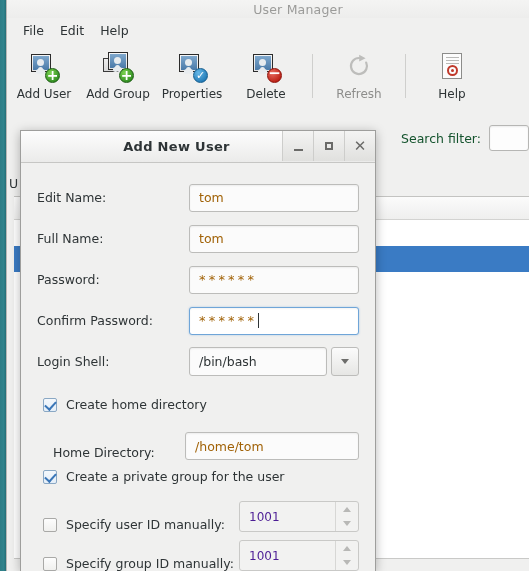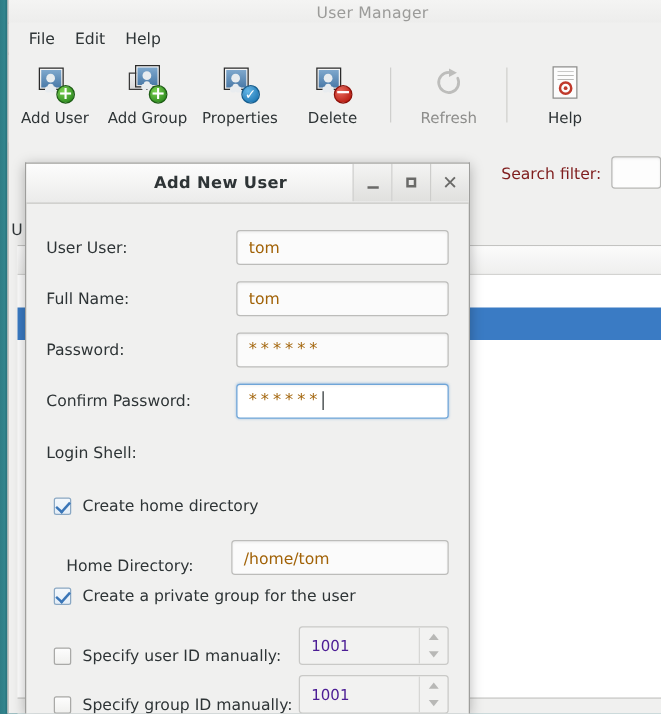--- a/index.html
+++ b/index.html
@@ -182,21 +182,21 @@
   
   .filter-row {
     position: absolute;
     right: 0; top: 118px;
     width: 200px; height: 40px;
     display: flex; align-items: center;
     justify-content: flex-end;
     padding-right: 0px;
     box-sizing: border-box;
   }
-  .filter-label { font-size: 12.5px; color: #7f1d1d; margin-right: 8px; }
+  .filter-label { font-size: 12.5px; color: #14532d; margin-right: 8px; }
   .filter-input {
     width: 40px; height: 26px;
     background: #fdfdfd;
     border: 1px solid #b6b6b4;
     border-radius: 3px;
     box-sizing: border-box;
     box-shadow: inset 0 1px 2px rgba(0,0,0,.07);
   }
 
   
@@ -537,21 +537,21 @@
           </div>
         <div class="wbtn">
             <span class="x">✕</span>
           </div>
       </div>
     </div>
 
     <div class="dlg-body">
 
       <div class="form-row">
-        <span class="lbl">User User:</span>
+        <span class="lbl">Edit Name:</span>
         <div class="txt">
           <span>tom</span>
         </div>
       </div>
 
       <div class="form-row">
         <span class="lbl">Full Name:</span>
         <div class="txt">
           <span>tom</span>
         </div>
@@ -567,20 +567,28 @@
       <div class="form-row">
         <span class="lbl">Confirm Password:</span>
         <div class="txt focused">
           <span class="pwd">******</span>
           <span class="caret"></span>
         </div>
       </div>
 
       <div class="form-row">
         <span class="lbl">Login Shell:</span>
+        <div class="combo-wrap">
+          <div class="combo-txt">
+            <span>/bin/bash</span>
+          </div>
+          <div class="combo-btn">
+            <span class="chev"></span>
+          </div>
+        </div>
       </div>
 
       <div class="check-row" style="margin-top:6px;">
         <span class="cbox checked"></span>
         <span class="check-label">Create home directory</span>
       </div>
 
       <div class="sub-row">
         <span class="lbl">Home Directory:</span>
         <div class="txt">

